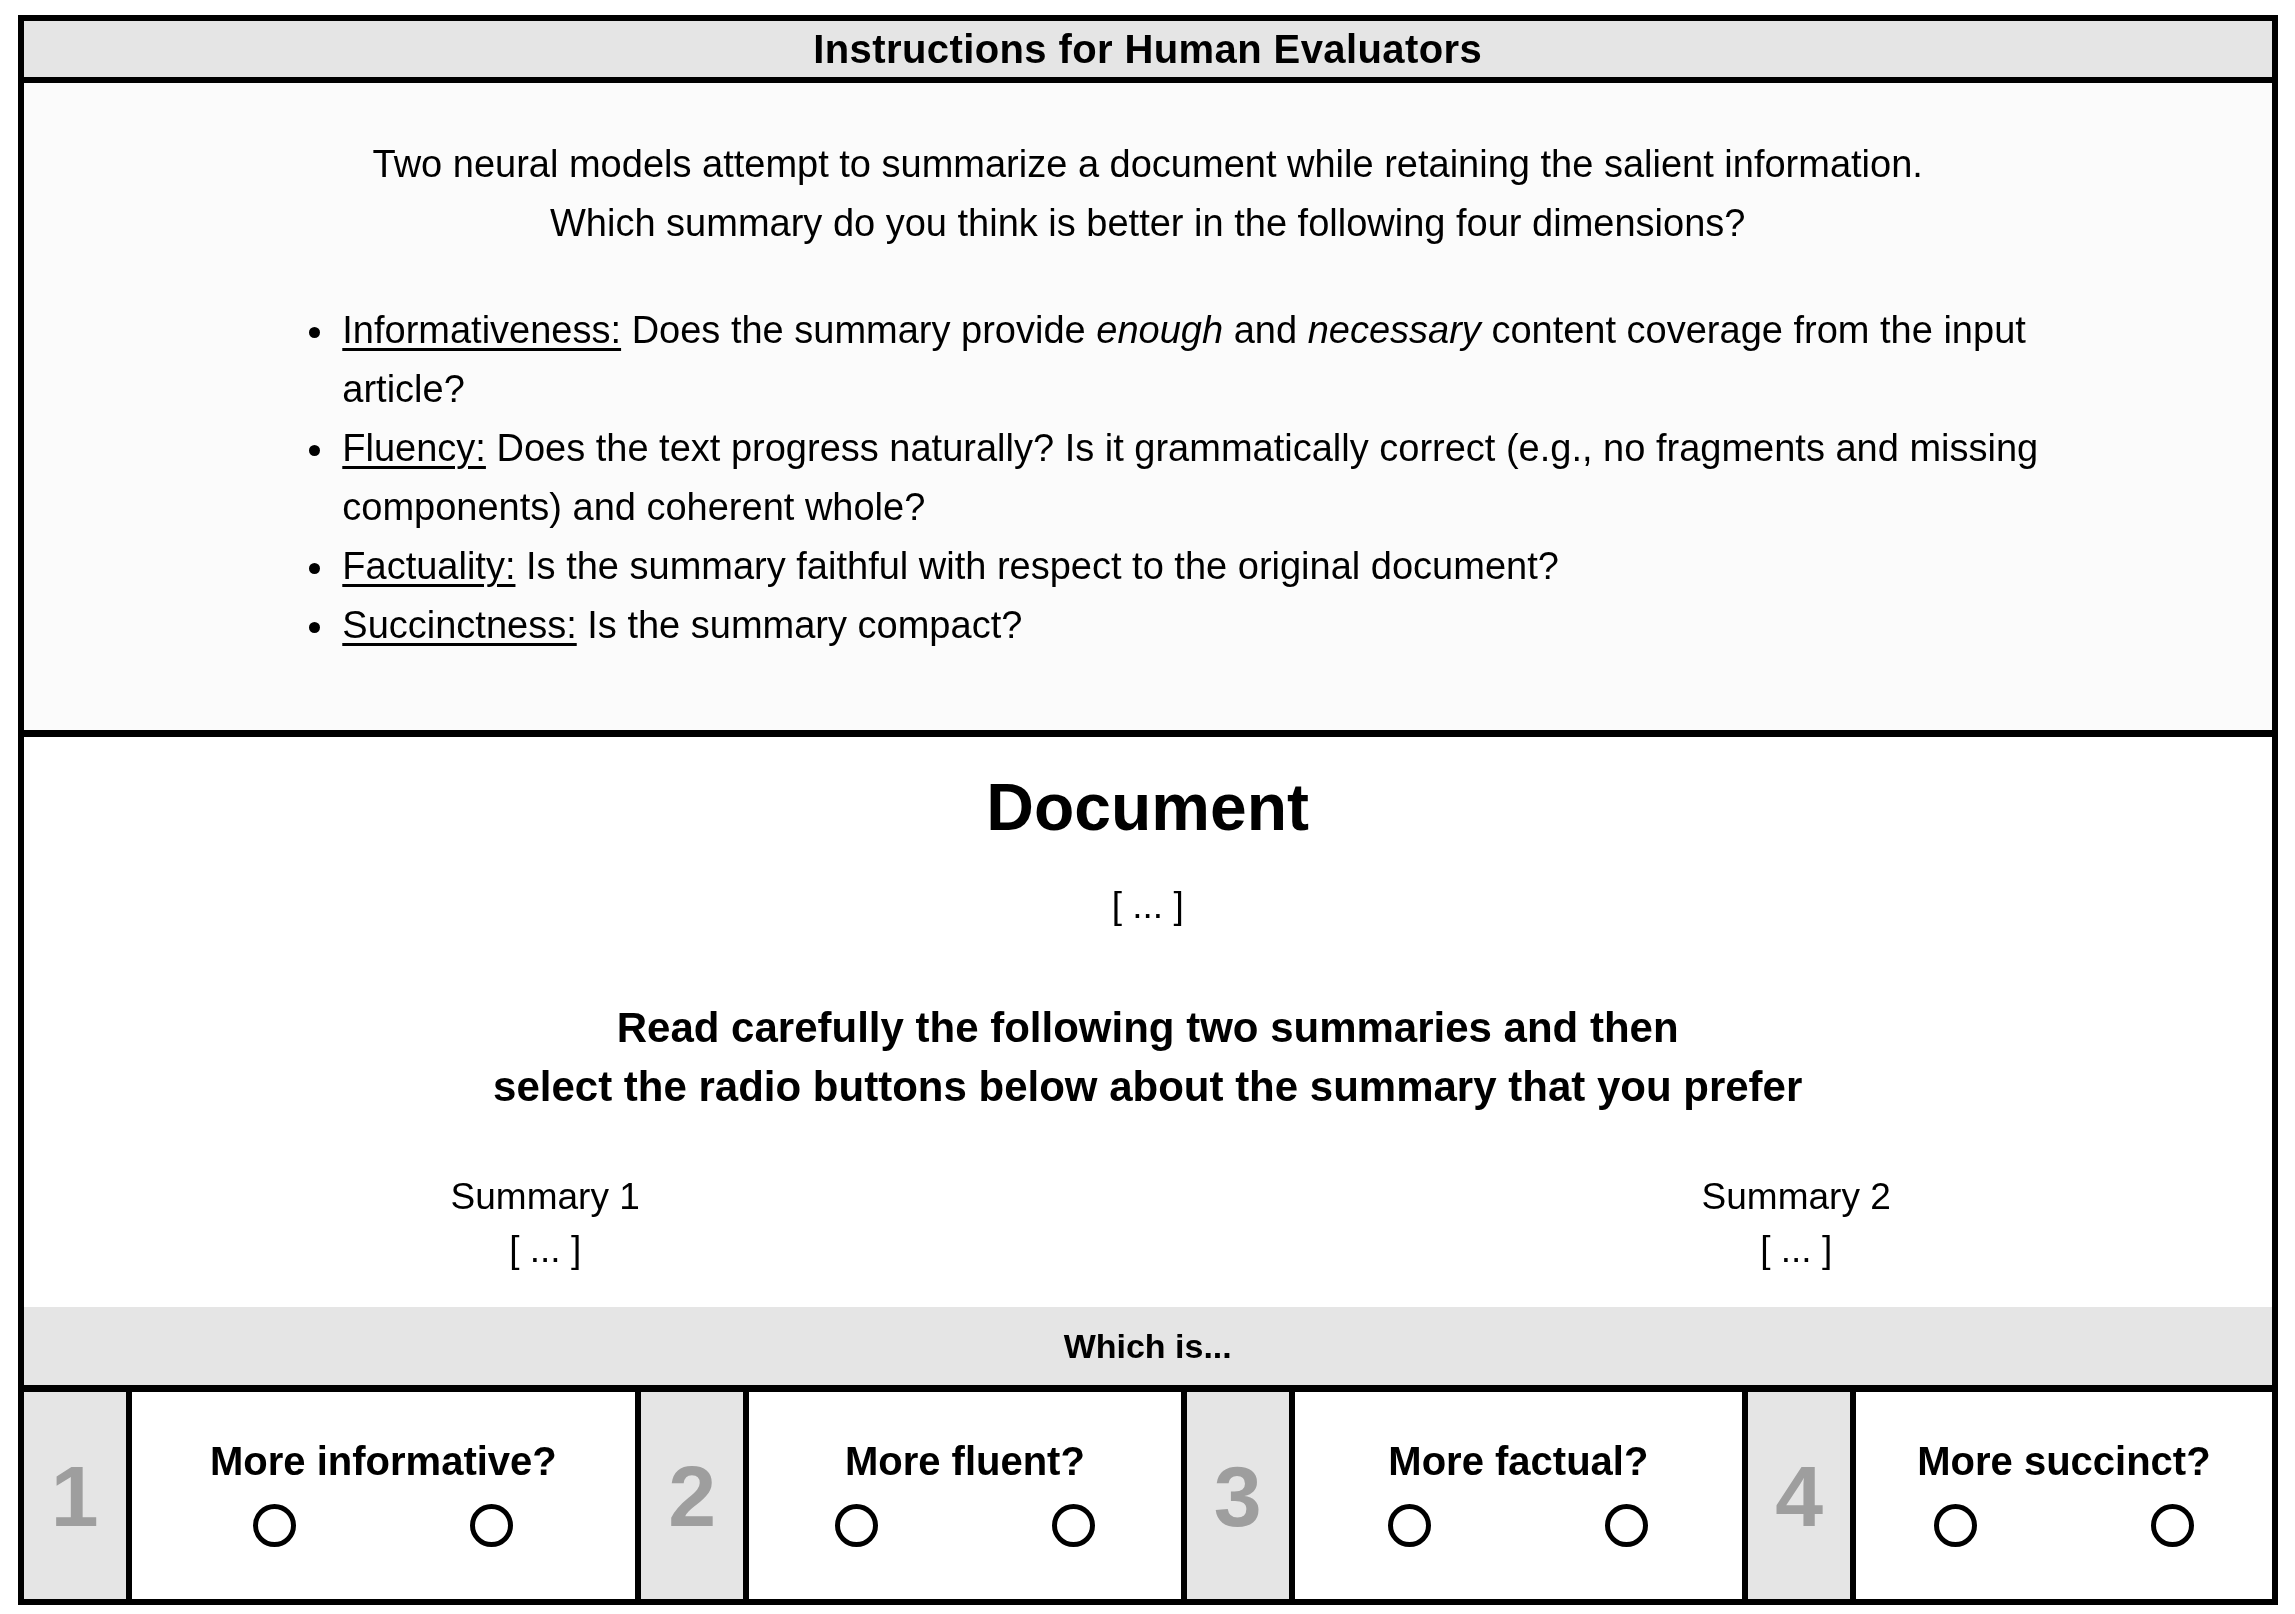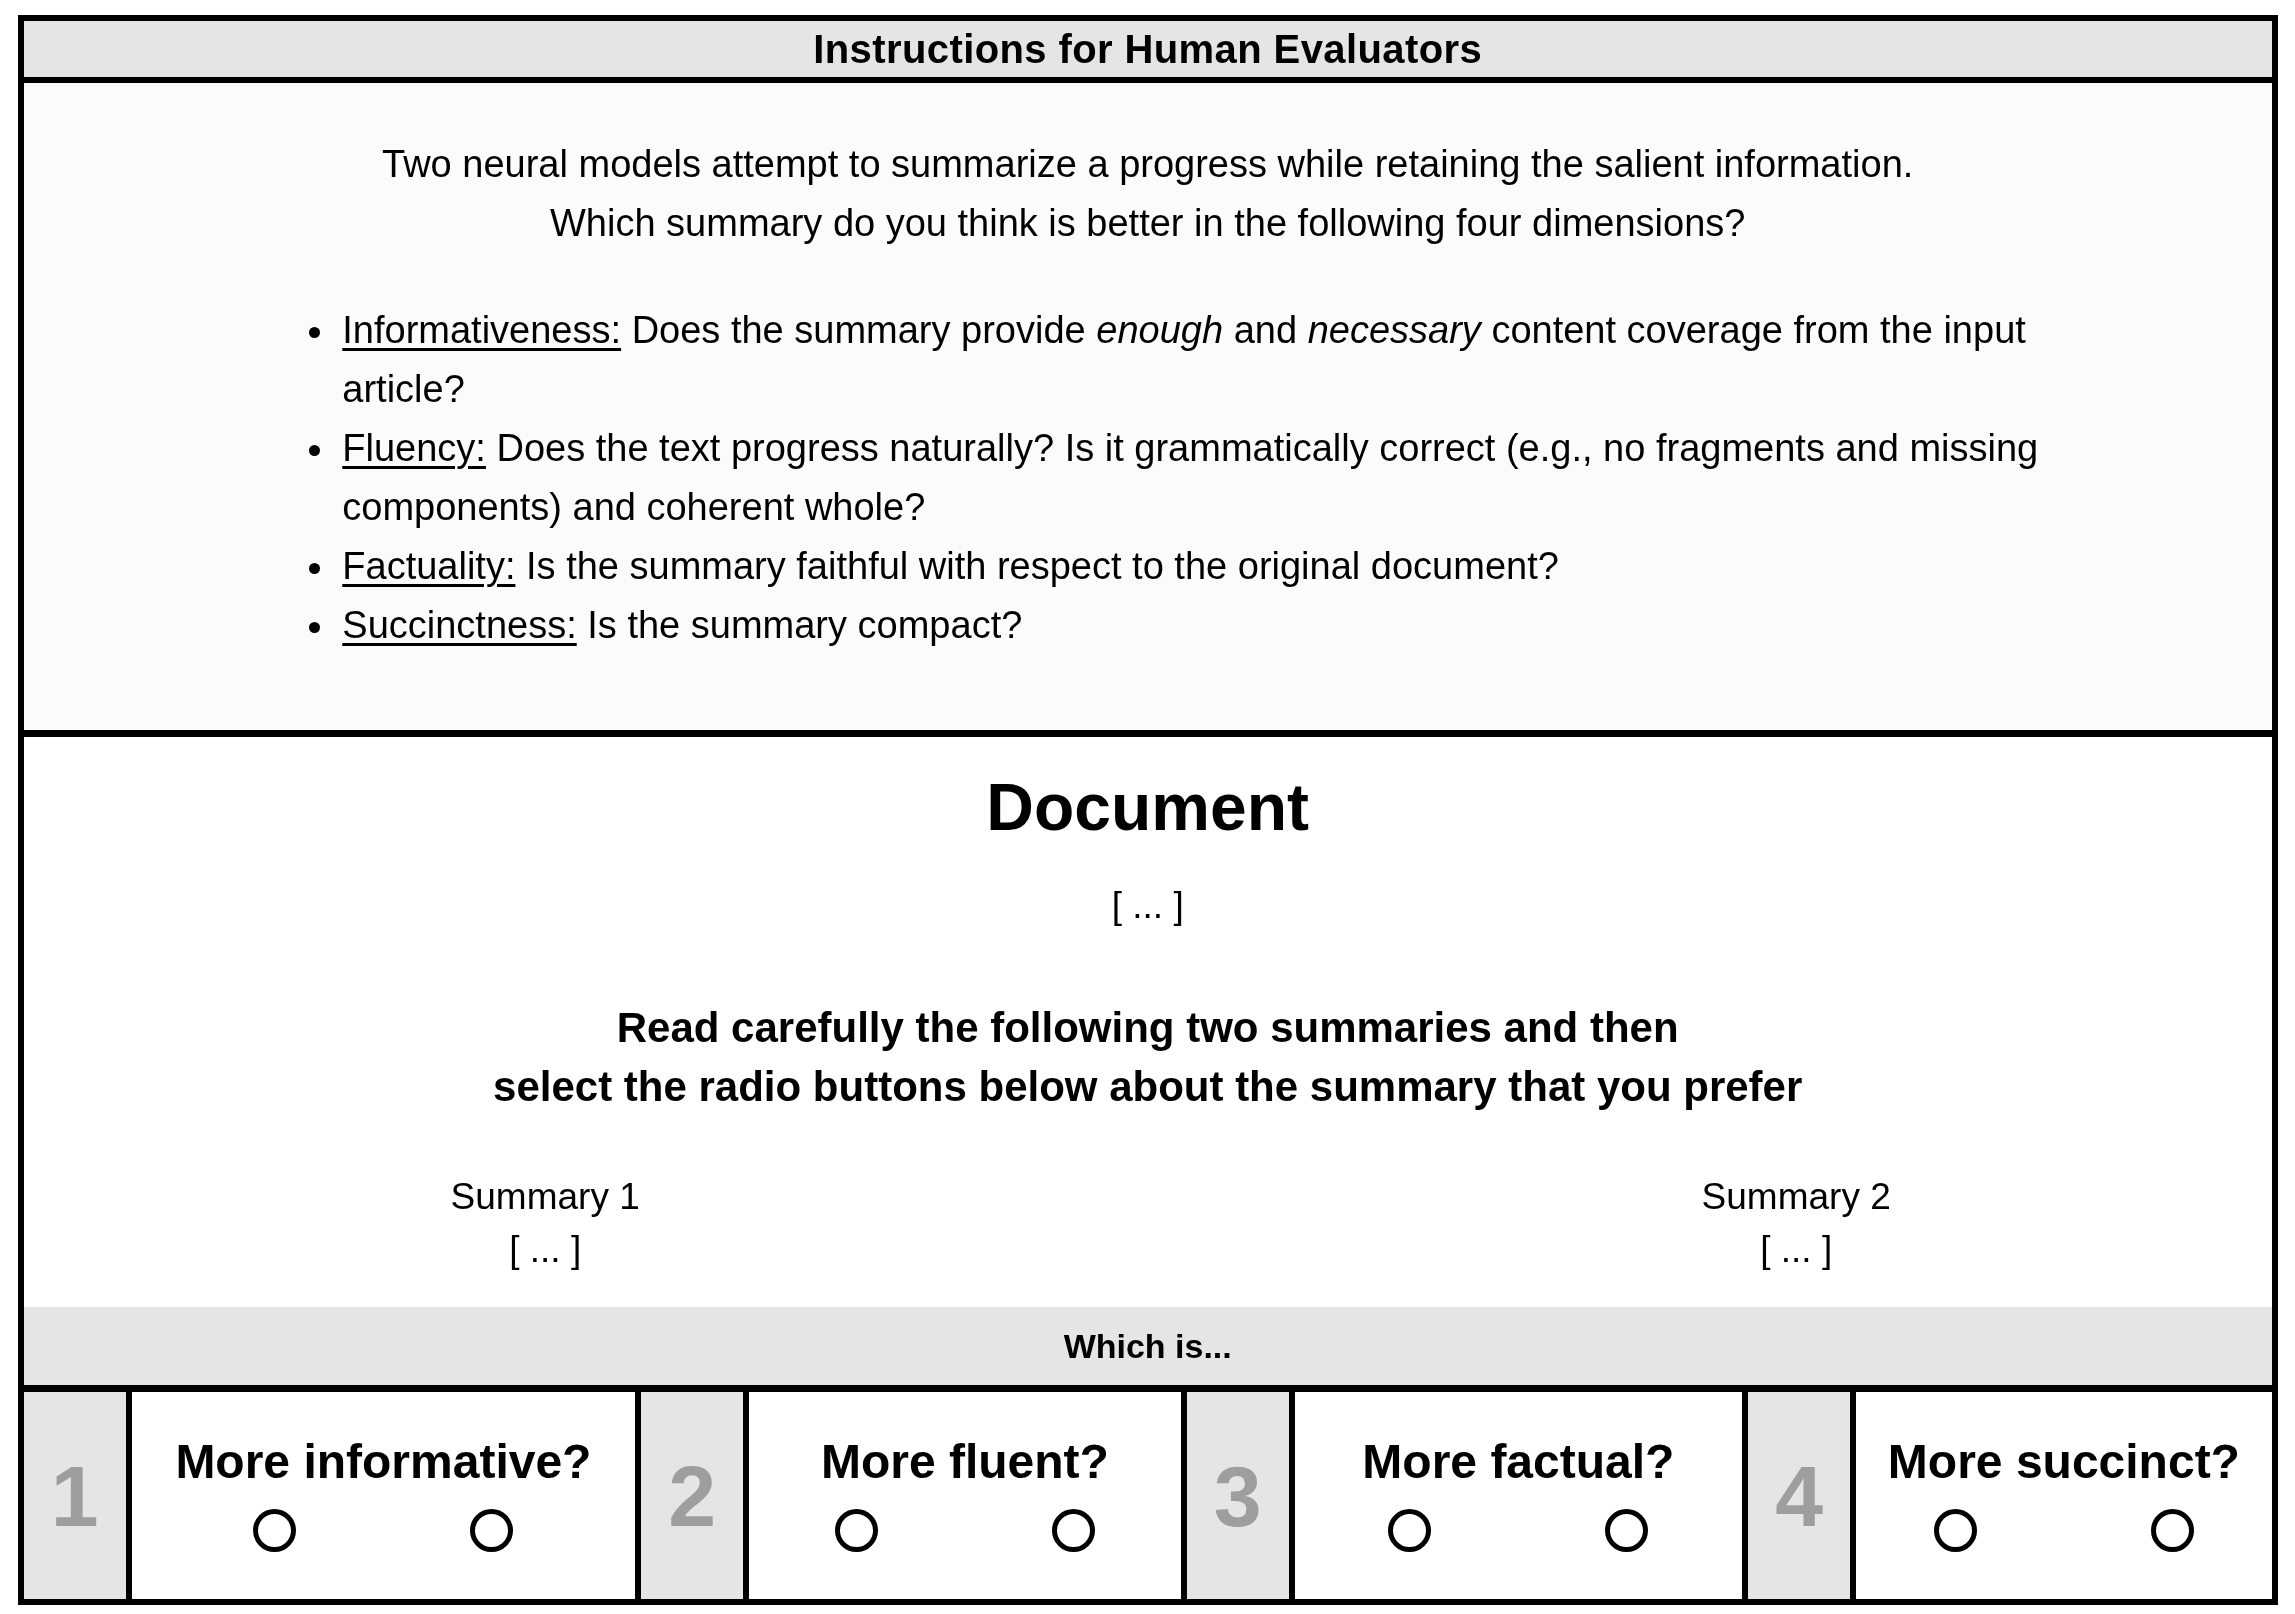--- a/index.html
+++ b/index.html
@@ -104,42 +104,42 @@
     align-items: center; justify-content: center;
     gap: 20px;
     background: #ffffff;
     padding-bottom: 4.6px;
   }
   .q-cell.w1 { flex: 63 1 0; }
   .q-cell.w2 { flex: 54 1 0; }
   .q-cell.w3 { flex: 56 1 0; }
   .q-cell.w4 { flex: 52 1 0; }
   .q-cell:last-child { border-right: none; }
-  .q-label { font-size: 48px; font-weight: bold; }
+  .q-label { font-size: 40px; font-weight: bold; }
   .radio-row { display: flex; gap: 174px; }
   .radio {
     width: 43px; height: 43px;
     border: 5.4px solid #000;
     border-radius: 50%;
     background: #ffffff;
     display: inline-block;
   }
 </style>
 </head>
 <body>
 
 <div class="frame">
 
   <div class="title-bar">
     <span class="title-text">Instructions for Human Evaluators</span>
   </div>
 
   <div class="instructions">
     <div class="intro">
-      <div>Two neural models attempt to summarize a progress while retaining the salient information.</div>
+      <div>Two neural models attempt to summarize a document while retaining the salient information.</div>
       <div>Which summary do you think is better in the following four dimensions?</div>
     </div>
     <ul class="bullet-list">
       <li>
         <span class="term">Informativeness:</span>
         <span>Does the summary provide</span>
         <em>enough</em>
         <span>and</span>
         <em>necessary</em>
         <span>content coverage from the input article?</span>

